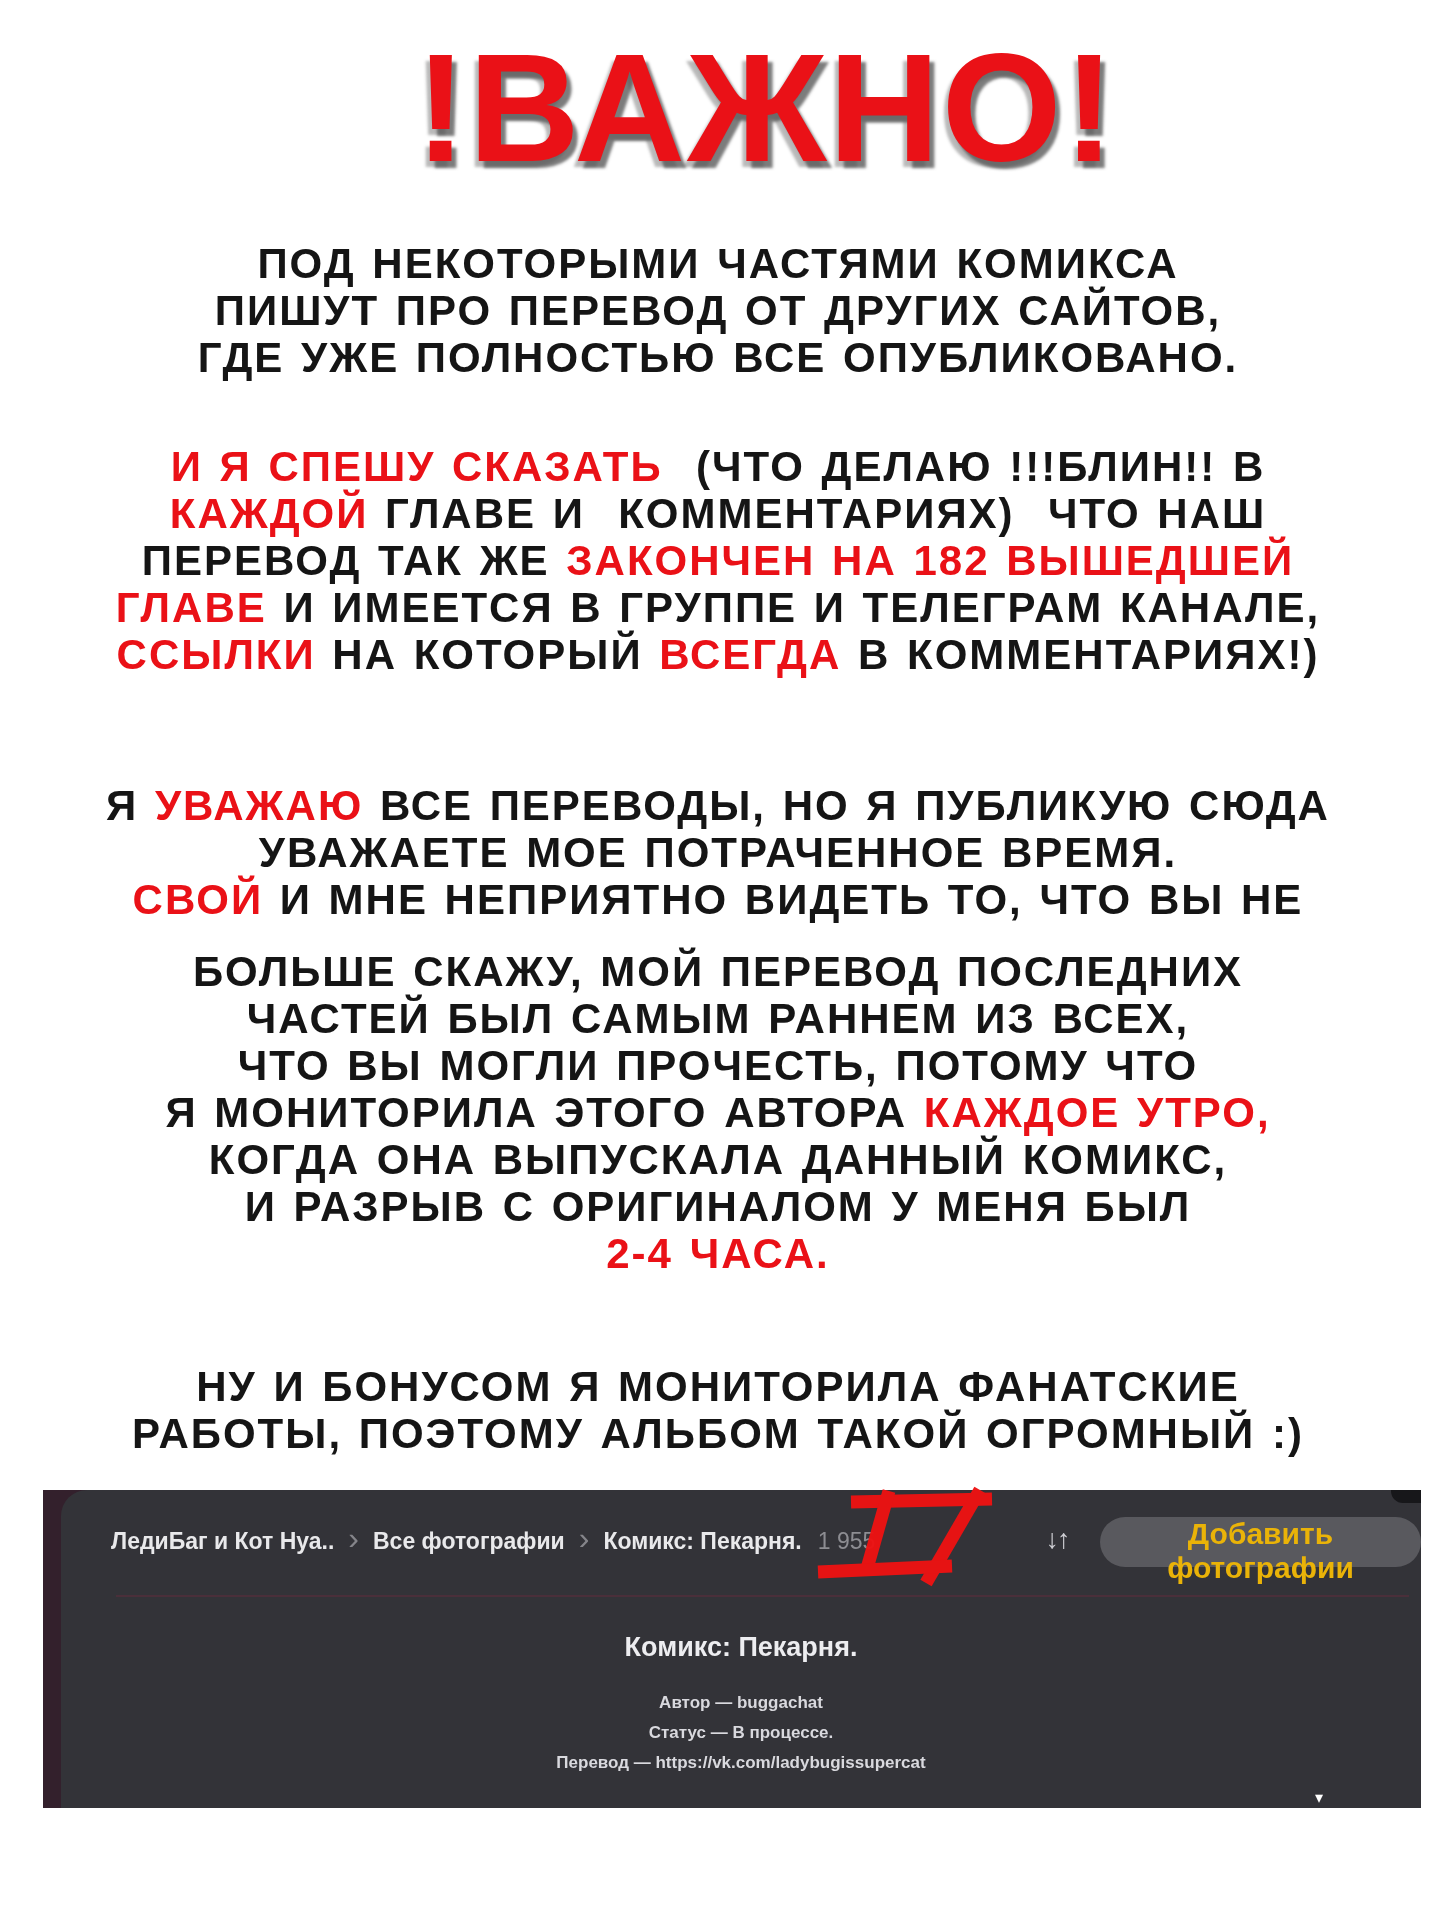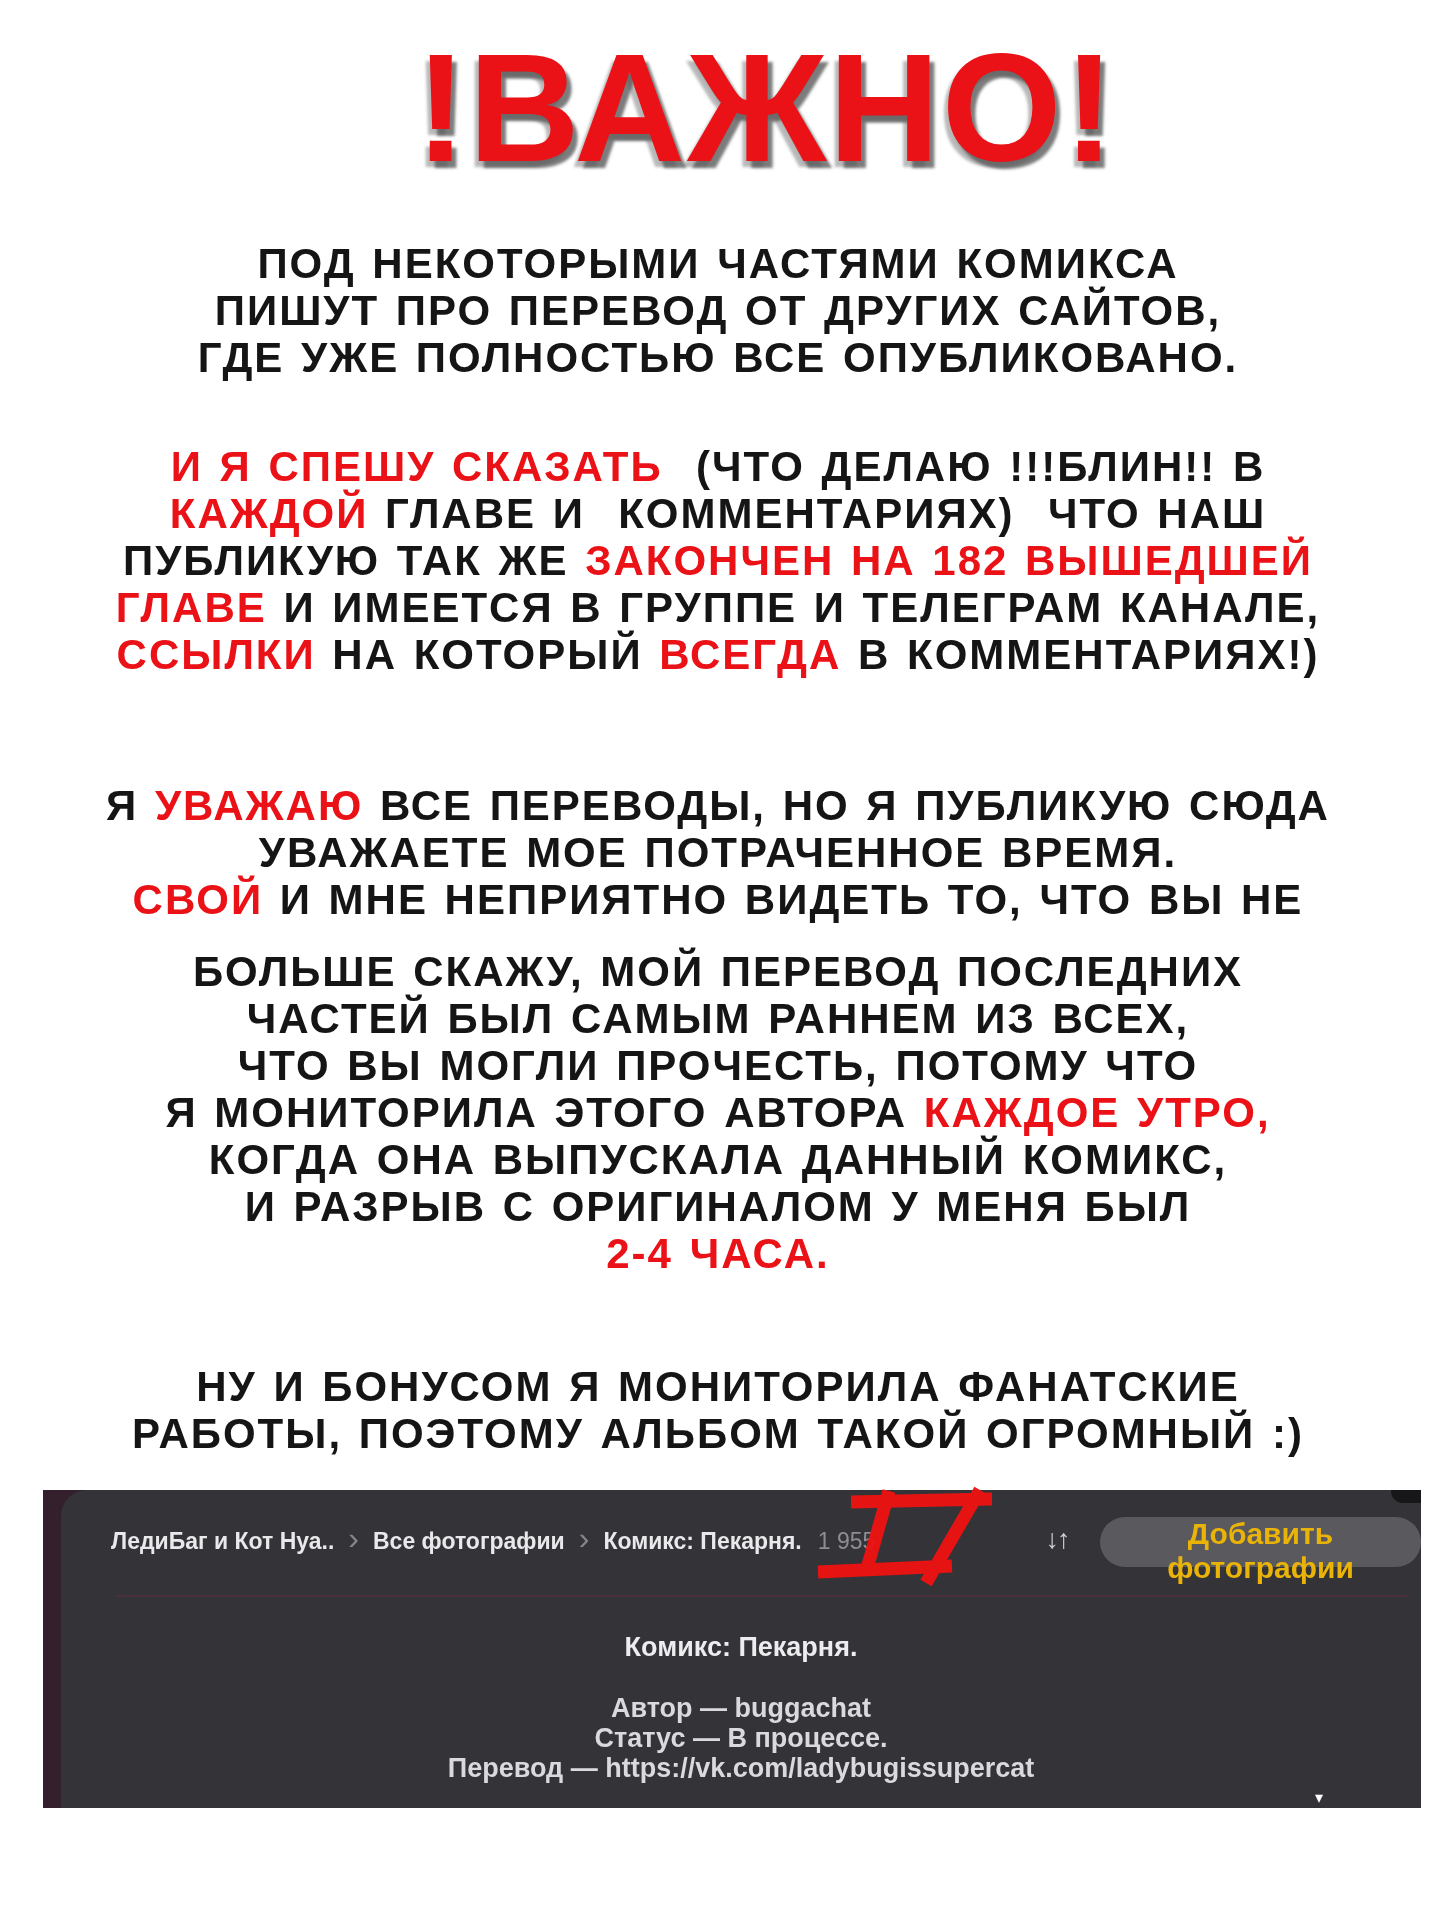--- a/index.html
+++ b/index.html
@@ -36,42 +36,42 @@
     font-size:27px;color:#cdcdd2;text-align:center;line-height:34px;letter-spacing:-2px;
     background:none;border:none;padding:0;cursor:pointer;}
   .add-btn{position:absolute;left:1039px;top:27px;height:50px;padding:0 30px;
     background:var(--btn);border:none;border-radius:25px;cursor:pointer;
     font-family:"Liberation Sans",sans-serif;font-size:30px;font-weight:bold;color:#eab308;}
   .vk-divider{position:absolute;left:55px;right:12px;top:105px;height:2px;
     background:var(--divider);}
   .album{position:absolute;left:18px;right:0;top:0;text-align:center;color:#e3e3e7;}
   .album-title{position:absolute;left:0;right:0;top:142px;
     font-size:27px;font-weight:bold;color:#ededf0;}
-  .album-line{position:absolute;left:0;right:0;font-size:27px;font-weight:bold;color:#d9d9de;}
+  .album-line{position:absolute;left:0;right:0;font-size:17px;font-weight:bold;color:#d9d9de;}
   .album-author{top:203px}.album-status{top:233px}.album-translation{top:263px}
   .scroll-hint{position:absolute;left:1254px;top:298px;font-size:16px;color:#fff;}
   .mark-svg{position:absolute;left:800px;top:1480px;z-index:5;}
 </style>
 </head>
 <body>
 
 <div class="canvas">
 
   <div class="title">!ВАЖНО!</div>
 
   <div id="paragraphs">
       <div class="para p1">
         <div class="line"><span>ПОД НЕКОТОРЫМИ ЧАСТЯМИ КОМИКСА</span></div>
         <div class="line"><span>ПИШУТ ПРО ПЕРЕВОД ОТ ДРУГИХ САЙТОВ,</span></div>
         <div class="line"><span>ГДЕ УЖЕ ПОЛНОСТЬЮ ВСЕ ОПУБЛИКОВАНО.</span></div>
       </div>
       <div class="para p2">
         <div class="line"><span class="red">И Я СПЕШУ СКАЗАТЬ</span><span>  (ЧТО ДЕЛАЮ !!!БЛИН!! В</span></div>
         <div class="line"><span class="red">КАЖДОЙ</span><span> ГЛАВЕ И  КОММЕНТАРИЯХ)  ЧТО НАШ</span></div>
-        <div class="line"><span>ПУБЛИКУЮ ТАК ЖЕ </span><span class="red">ЗАКОНЧЕН НА 182 ВЫШЕДШЕЙ</span></div>
+        <div class="line"><span>ПЕРЕВОД ТАК ЖЕ </span><span class="red">ЗАКОНЧЕН НА 182 ВЫШЕДШЕЙ</span></div>
         <div class="line"><span class="red">ГЛАВЕ</span><span> И ИМЕЕТСЯ В ГРУППЕ И ТЕЛЕГРАМ КАНАЛЕ,</span></div>
         <div class="line"><span class="red">ССЫЛКИ</span><span> НА КОТОРЫЙ </span><span class="red">ВСЕГДА</span><span> В КОММЕНТАРИЯХ!)</span></div>
       </div>
       <div class="para p3">
         <div class="line"><span>Я </span><span class="red">УВАЖАЮ</span><span> ВСЕ ПЕРЕВОДЫ, НО Я ПУБЛИКУЮ СЮДА</span></div>
         <div class="line"><span>УВАЖАЕТЕ МОЕ ПОТРАЧЕННОЕ ВРЕМЯ.</span></div>
         <div class="line"><span class="red">СВОЙ</span><span> И МНЕ НЕПРИЯТНО ВИДЕТЬ ТО, ЧТО ВЫ НЕ</span></div>
       </div>
       <div class="para p4">
         <div class="line"><span>БОЛЬШЕ СКАЖУ, МОЙ ПЕРЕВОД ПОСЛЕДНИХ</span></div>

